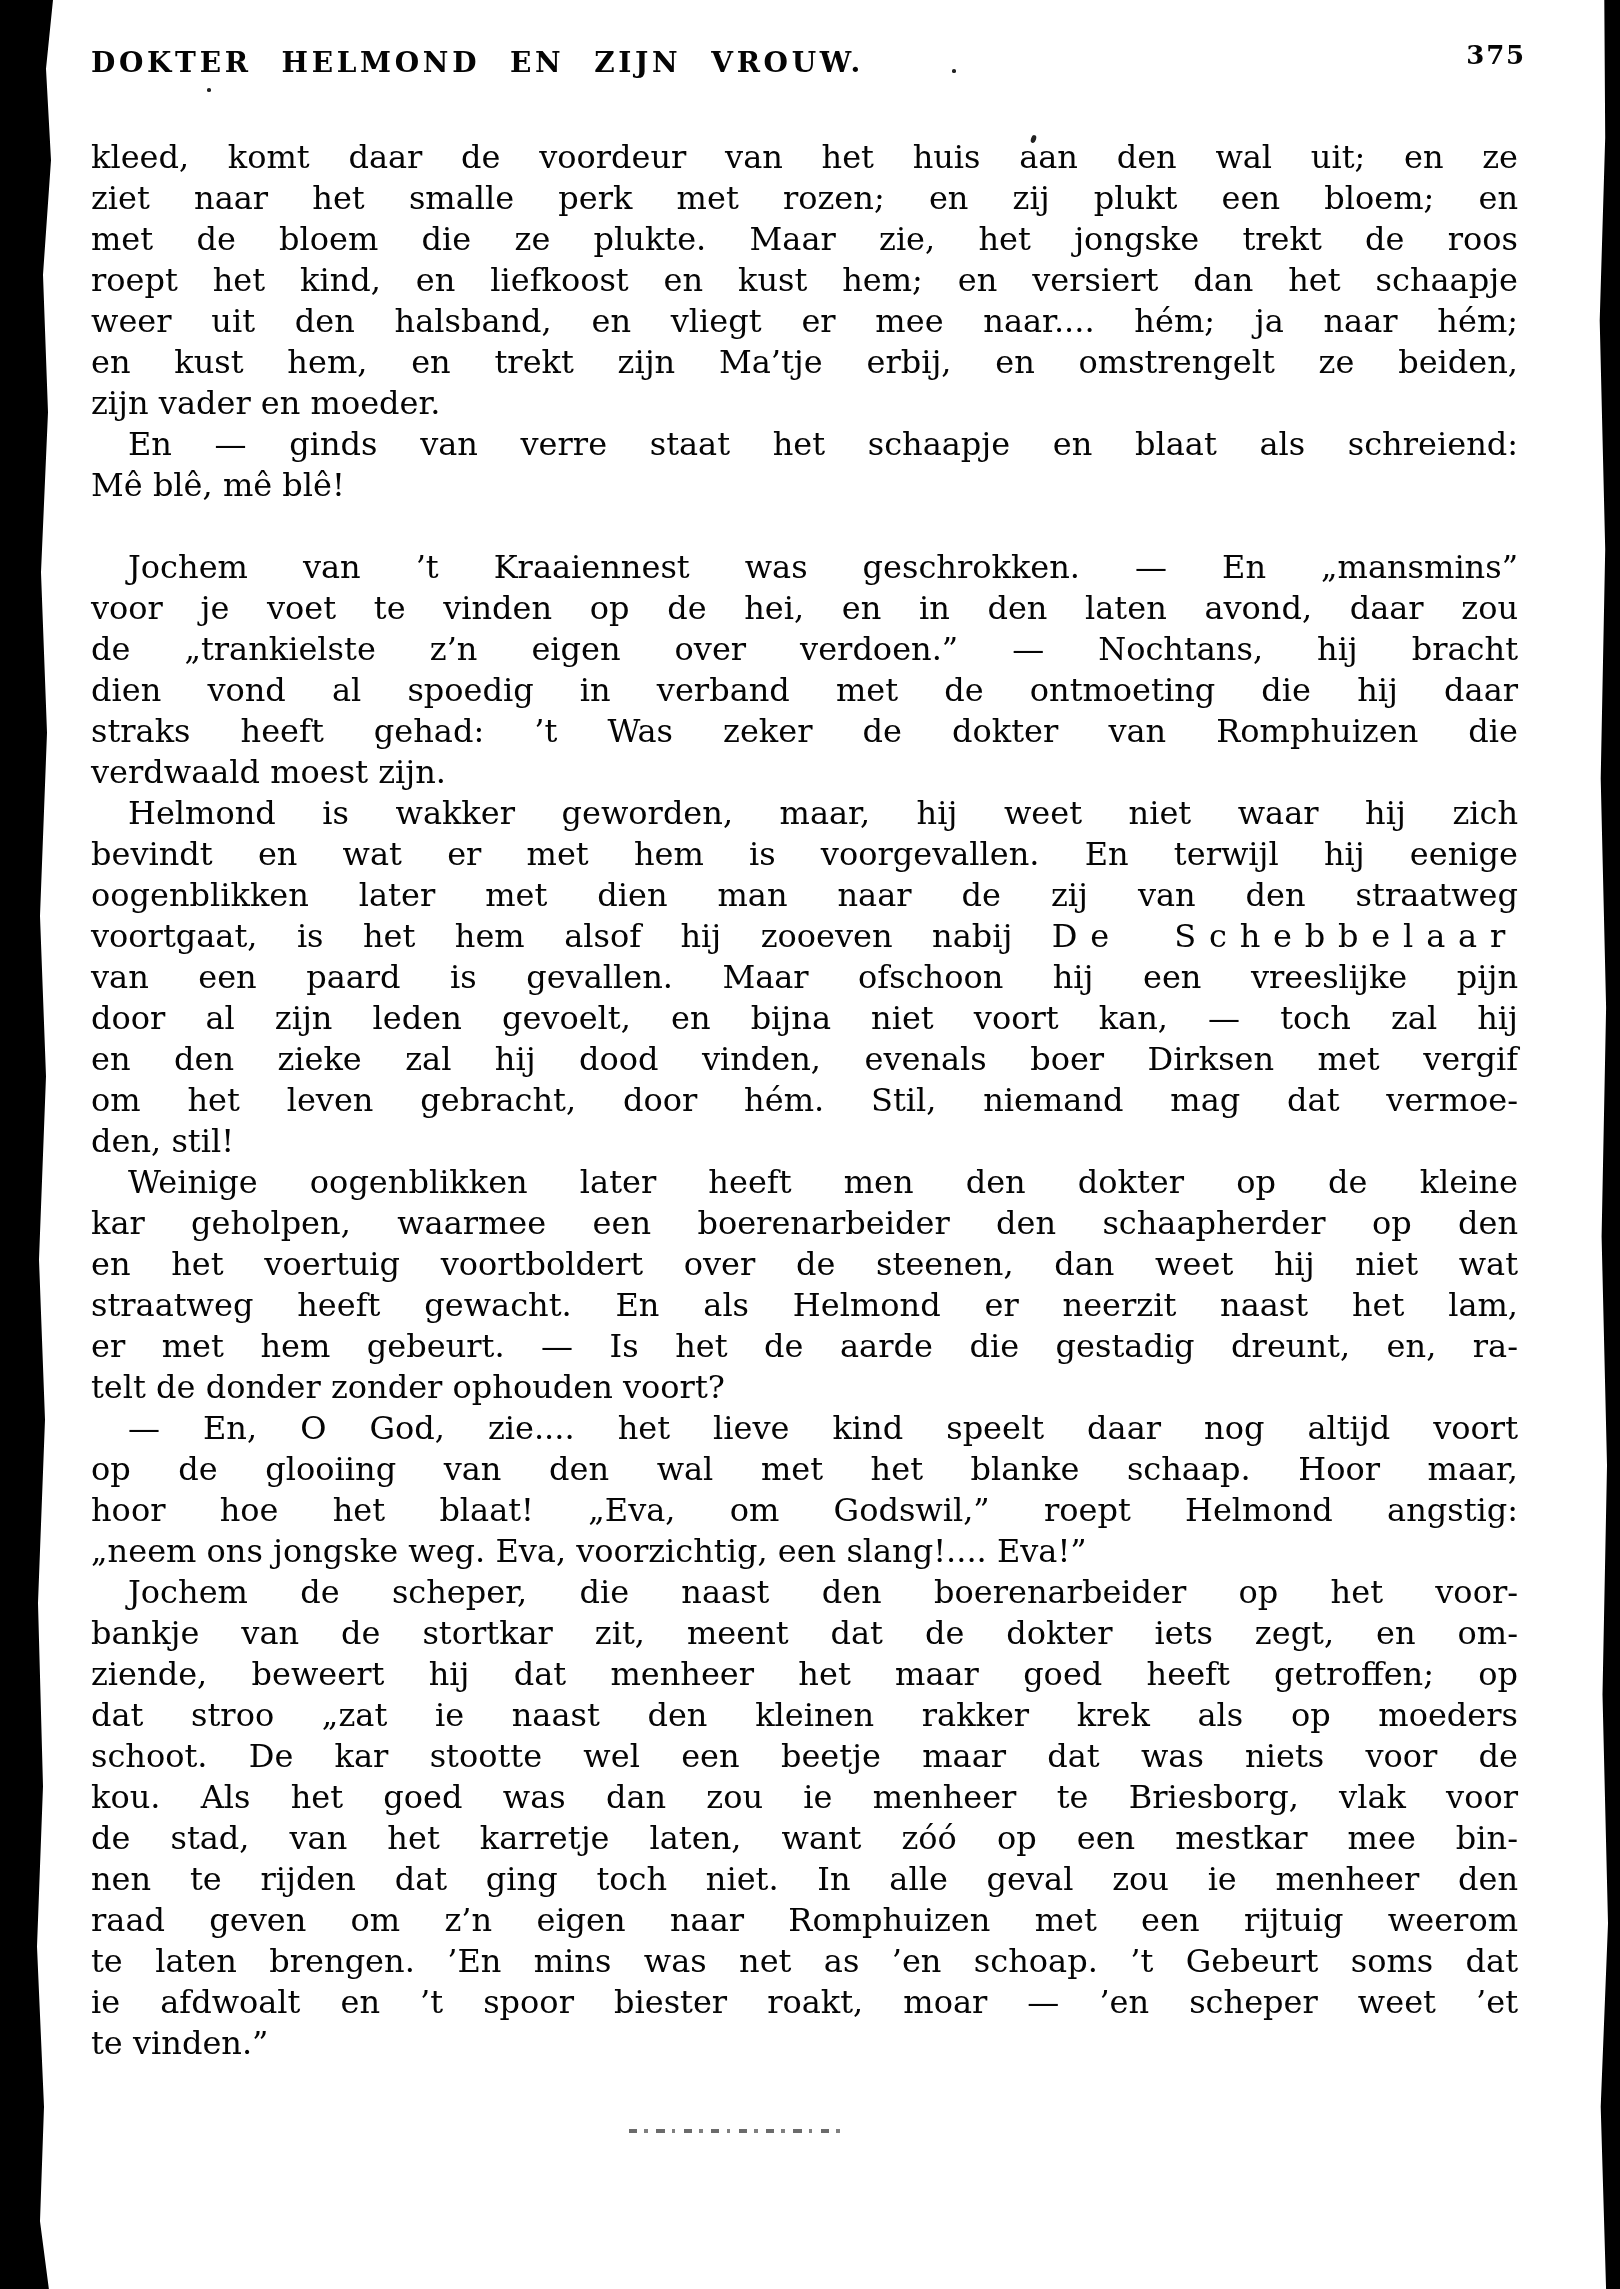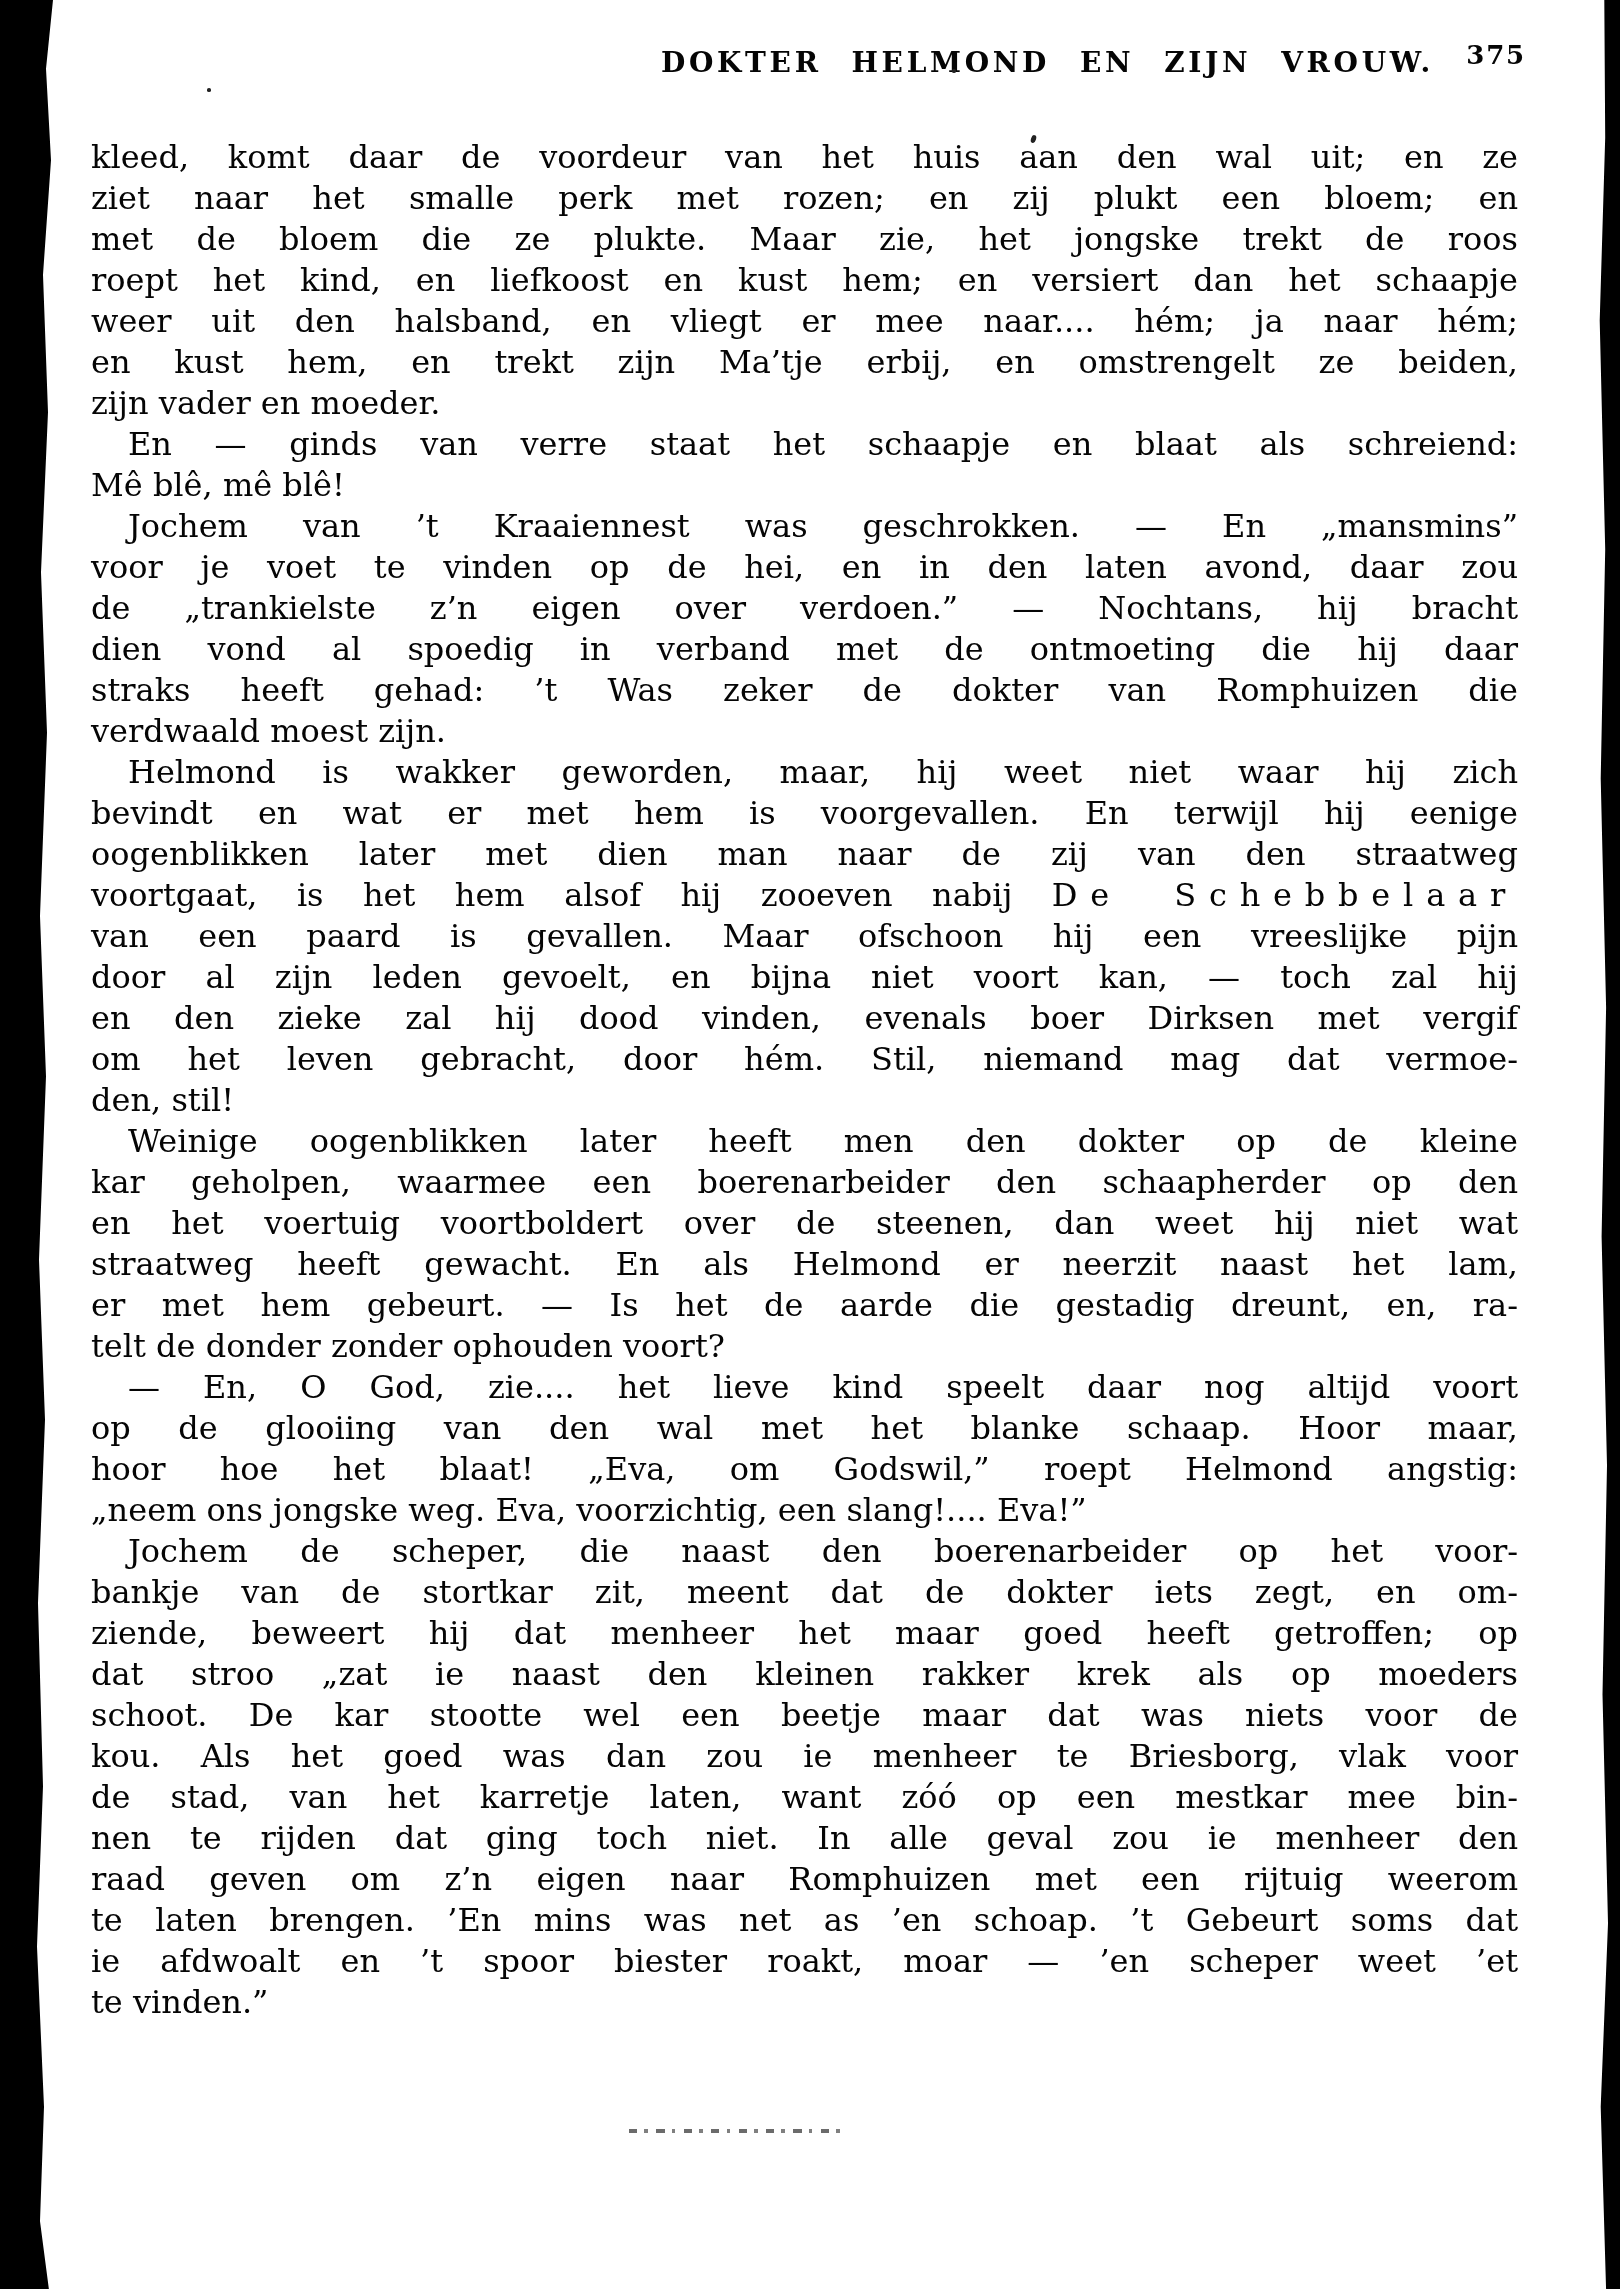--- a/index.html
+++ b/index.html
@@ -10,21 +10,21 @@
     background: #ffffff;
     overflow: hidden;
     font-family: "DejaVu Serif", "Liberation Serif", serif;
     color: #050505;
   }
 
   
   .header-title {
     position: absolute;
     top: 46px; left: 91px; width: 1343px;
-    text-align: right;
+    text-align: left;
     font-size: 28px;
     font-weight: 700;
     letter-spacing: 3.7px;
     word-spacing: 16.4px;
     white-space: nowrap;
   }
   .page-number {
     position: absolute;
     top: 40px; left: 1444px; width: 82px;
     text-align: right;
@@ -34,21 +34,21 @@
   }
 
   
   .text-block {
     position: absolute;
     left: 91px; top: 137px; width: 1427px;
     font-size: 32px;
     line-height: 41px;
   }
   .paragraph { margin: 0; }
-  .paragraph.gap-before { }
+  .paragraph.gap-before { margin-top: 41px; }
   .line { white-space: normal; }
   .line.just { text-align: justify; text-align-last: justify; }
   .line.indent { text-indent: 37px; }
   .spaced { letter-spacing: 0.40em; }
 
   
   .binding-left {
     position: absolute; left: 0; top: 0; width: 64px; height: 2290px;
     background: #000;
     clip-path: polygon(0 0, 53px 0, 46px 3%, 51px 7%, 43px 12%, 48px 18%,

